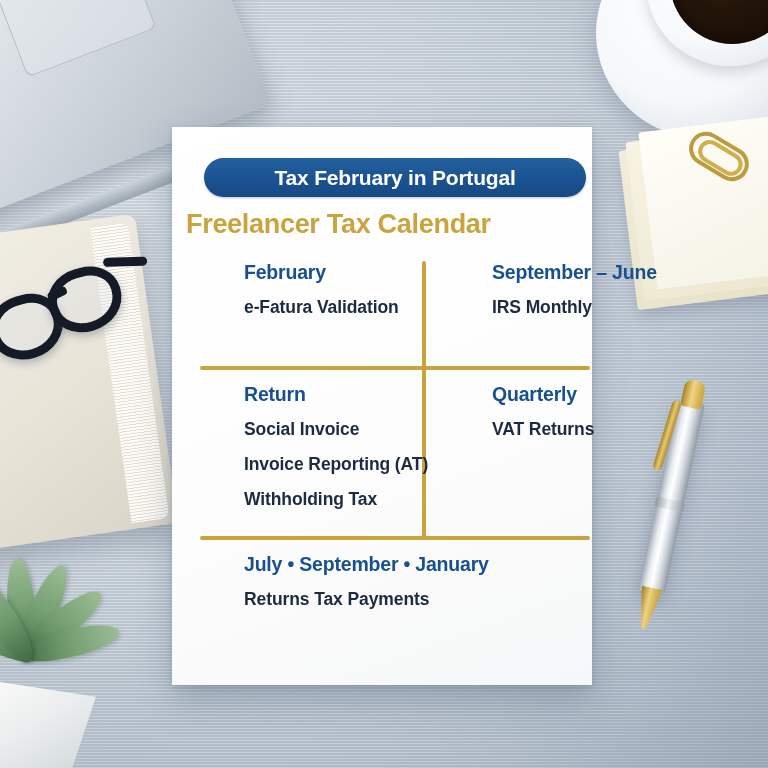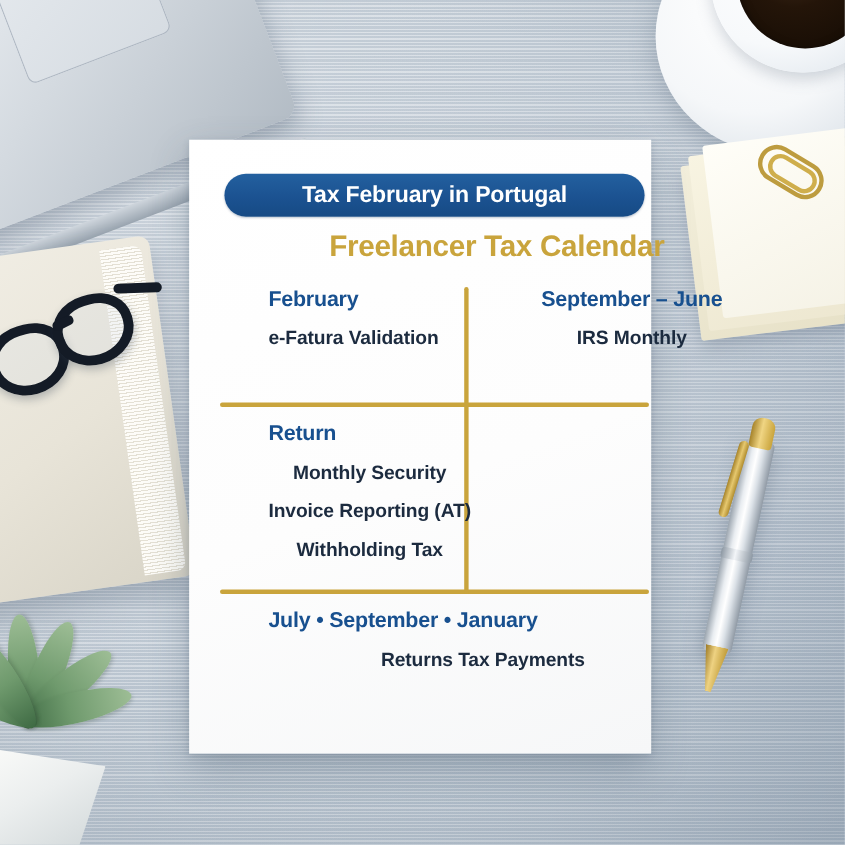--- a/index.html
+++ b/index.html
@@ -143,21 +143,21 @@
     border-radius:22px;
     background:linear-gradient(180deg,#23609f 0%,#1b5291 55%,#164a84 100%);
     display:flex;align-items:center;justify-content:center;
     box-shadow:0 1px 2px rgba(20,50,90,0.30);
   }
   .badge span{
     color:#ffffff;font-size:21px;font-weight:bold;letter-spacing:-0.2px;
   }
 
   .subtitle{
-    position:absolute;left:0;top:66px;width:418px;text-align:right;
+    position:absolute;left:0;top:66px;width:418px;text-align:left;
     color:#c9a43c;font-size:27px;font-weight:bold;letter-spacing:-0.3px;
   }
 
   
   #grid{position:absolute;left:14px;top:118px;width:390px;height:370px;}
   .hline{position:absolute;left:0;width:390px;height:4px;background:#c9a43c;border-radius:2px;}
   .hline1{top:105px;}
   .hline2{top:275px;}
   .vline{position:absolute;left:222px;top:0px;width:4px;height:279px;background:#c9a43c;border-radius:2px;}
 
@@ -168,21 +168,20 @@
   .cell-mr{left:248px;top:122px;}
   .cell-bot{left:0px;top:292px;width:390px;}
 
   .cell-head{
     color:#18508f;font-size:19.5px;font-weight:bold;margin:0 0 13px 0;letter-spacing:-0.2px;
     white-space:nowrap;
   }
   .cell-item{
     color:#1c2b3f;font-size:17.5px;font-weight:bold;margin:0 0 14px 0;letter-spacing:-0.1px;
     white-space:nowrap;
-    text-align:center;
   }
   .cell-item:last-child{margin-bottom:0;}
 </style>
 </head>
 <body>
 
 <div id="desk"></div>
 <div id="desk-vignette"></div>
 
 <div id="laptop">
@@ -264,25 +263,29 @@
         <p class="cell-item">e-Fatura Validation</p>
       </div>
 
       <div class="cell cell-tr">
         <p class="cell-head">September – June</p>
         <p class="cell-item">IRS Monthly</p>
       </div>
 
       <div class="cell cell-ml">
         <p class="cell-head">Return</p>
-        <p class="cell-item">Monthly Security</p>
+        <p class="cell-item">Social Invoice</p>
         <p class="cell-item">Invoice Reporting (AT)</p>
         <p class="cell-item">Withholding Tax</p>
       </div>
 
+      <div class="cell cell-mr">
+        <p class="cell-head">Quarterly</p>
+        <p class="cell-item">VAT Returns</p>
+      </div>
 
       <div class="cell cell-bot">
         <p class="cell-head">July • September • January</p>
         <p class="cell-item">Returns Tax Payments</p>
       </div>
     </div>
 
   </div>
 </div>
 

